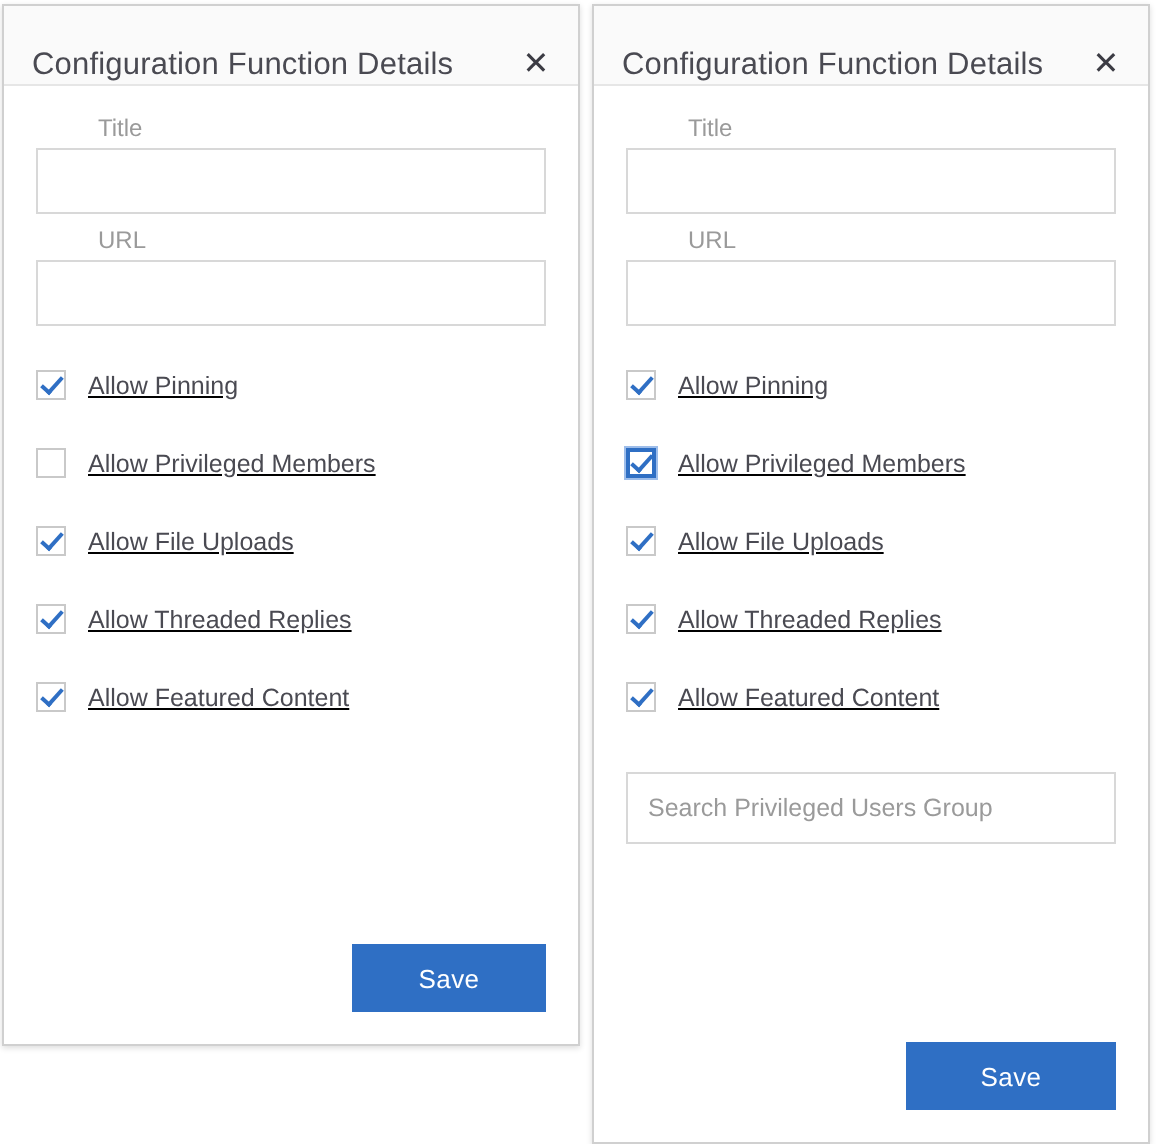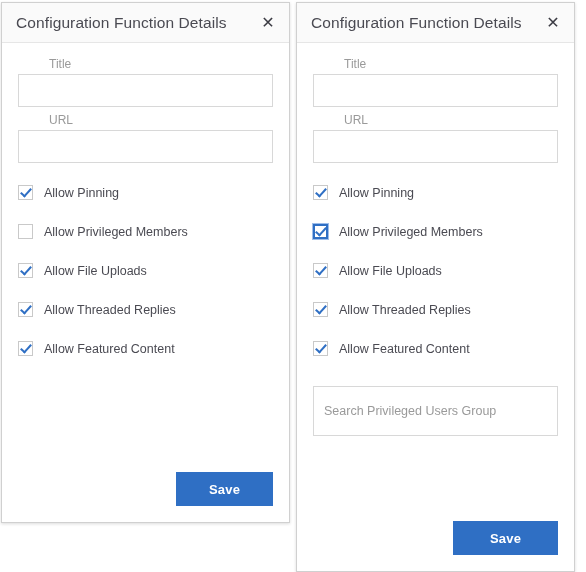--- a/index.html
+++ b/index.html
@@ -29,21 +29,21 @@
   .panel-left  { left: 1px;   top: 2px;  width: 289px; height: 521px; }
   .panel-right { left: 296px; top: 2px;  width: 279px; height: 570px; }
 
   
   .panel-header {
     height: 40px;
     min-height: 40px;
     background: #fafafa;
     border-bottom: 1px solid #e6e6e6;
     display: flex;
-    align-items: center;
+    align-items: flex-end;
     justify-content: space-between;
     padding: 0 12px 0 14px;
     box-sizing: border-box;
   }
   .panel-title {
     font-size: 15.5px;
     color: #4a4a52;
     letter-spacing: 0.1px;
     white-space: nowrap;
   }
@@ -94,20 +94,21 @@
   }
   .field-group { margin-bottom: 6px; }
 
   
   .checkbox-list { margin-top: 22px; }
   .checkbox-row {
     display: flex;
     align-items: center;
     margin-bottom: 24px;
     cursor: pointer;
+    text-decoration: underline;
   }
   .cbox {
     width: 15px;
     height: 15px;
     min-width: 15px;
     border: 1px solid #c9c9c9;
     background: #ffffff;
     box-sizing: border-box;
     position: relative;
     margin-right: 11px;
@@ -134,21 +135,21 @@
   .cbox-label {
     font-size: 12.5px;
     color: #4a4a52;
     white-space: nowrap;
   }
 
   
   .search-wrap { margin-top: 30px; }
   .search-input {
     width: 100%;
-    height: 50px;
+    height: 36px;
     box-sizing: border-box;
     border: 1px solid #d8d8d8;
     background: #ffffff;
     outline: none;
     font-size: 12.5px;
     color: #444;
     padding: 0 10px;
     font-family: "Liberation Sans", sans-serif;
   }
   .search-input::placeholder { color: #9a9a9a; }
@@ -157,21 +158,21 @@
   .panel-footer {
     padding: 0 16px 16px 16px;
     display: flex;
     justify-content: flex-end;
   }
   .save-button {
     background: #2f6fc4;
     color: #ffffff;
     border: none;
     font-size: 13px;
-    font-weight: bold;
+    font-weight: normal;
     padding: 0;
     width: 97px;
     height: 34px;
     cursor: pointer;
     font-family: "Liberation Sans", sans-serif;
     letter-spacing: 0.2px;
   }
   .panel-left  .save-button { width: 97px; height: 34px; }
   .panel-right .save-button { width: 105px; height: 34px; }
 </style>

